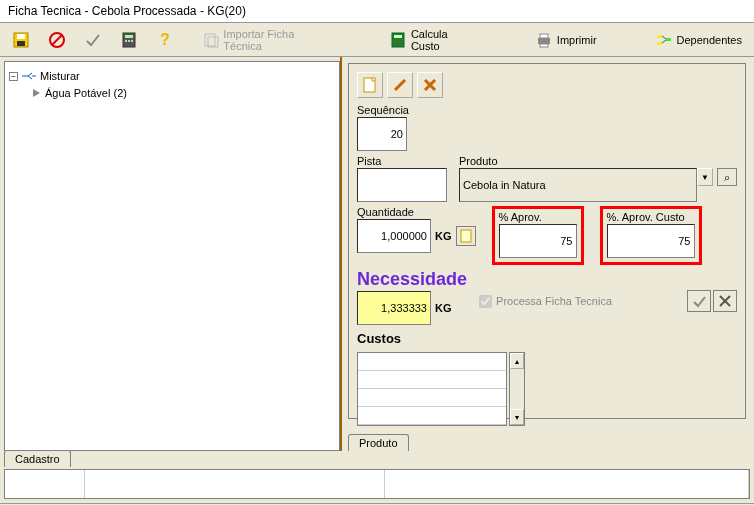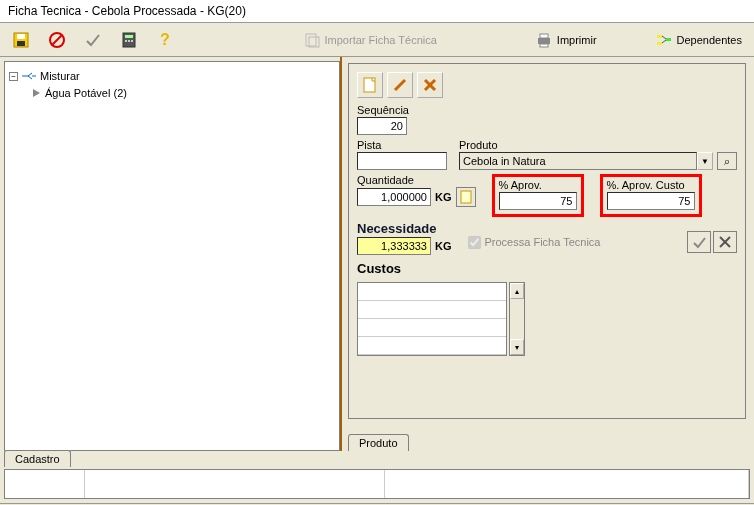--- a/index.html
+++ b/index.html
@@ -102,28 +102,28 @@
     border: 1px solid #808080;
     background: #ece9d8;
     display: inline-flex; align-items: center; justify-content: center;
     cursor: pointer;
   }
   .sq-btn.raised { border: 1px outset #fff; }
   .field-row { margin-bottom: 4px; display: flex; gap: 12px; align-items: flex-end; }
   .field-group { display: flex; flex-direction: column; }
   .lbl { font-size: 11px; margin-bottom: 1px; }
   .lbl.bold { font-weight: bold; }
-  .lbl.necessidade { font-weight: bold; color: #0f172a; font-size: 13px; }
+  .lbl.necessidade { font-weight: bold; color: #6d28d9; font-size: 18px; }
   .lbl.custos { font-weight: bold; font-size: 13px; text-align: right; }
   .inp {
     border: 1px inset #808080;
     background: #fff;
     padding: 2px 3px;
     font-size: 11px;
-    height: 18px;
+    height: 34px;
   }
   .inp.right { text-align: right; }
   .inp.yellow { background: #ffff99; }
   .inp.gray { background: #ece9d8; }
   .combo {
     display: flex;
   }
   .combo .inp { flex: 1; }
   .combo-btn {
     width: 16px; height: 18px;
@@ -257,20 +257,29 @@
   <div class="tb-btn disabled">
     <span class="icon">
       <svg width="16" height="16">
           <rect x="2" y="2" width="10" height="12" fill="none" stroke="#bbb"></rect>
           <rect x="5" y="5" width="10" height="10" fill="none" stroke="#bbb"></rect>
         </svg>
     </span>
     <span>Importar Ficha Técnica</span>
   </div>
   <div class="spacer"></div>
+  <div class="tb-btn">
+    <span class="icon">
+      <svg width="16" height="16">
+          <rect x="2" y="1" width="12" height="14" fill="#2a7a2a" stroke="#063"></rect>
+          <rect x="4" y="3" width="8" height="3" fill="#cfc"></rect>
+        </svg>
+    </span>
+    <span>Calcula Custo</span>
+  </div>
   <div class="spacer"></div>
   <div class="tb-btn">
     <span class="icon">
       <svg width="16" height="16">
           <rect x="2" y="6" width="12" height="6" fill="#888"></rect>
           <rect x="4" y="2" width="8" height="4" fill="#fff" stroke="#888"></rect>
           <rect x="4" y="12" width="8" height="3" fill="#fff" stroke="#888"></rect>
         </svg>
     </span>
     <span>Imprimir</span>

